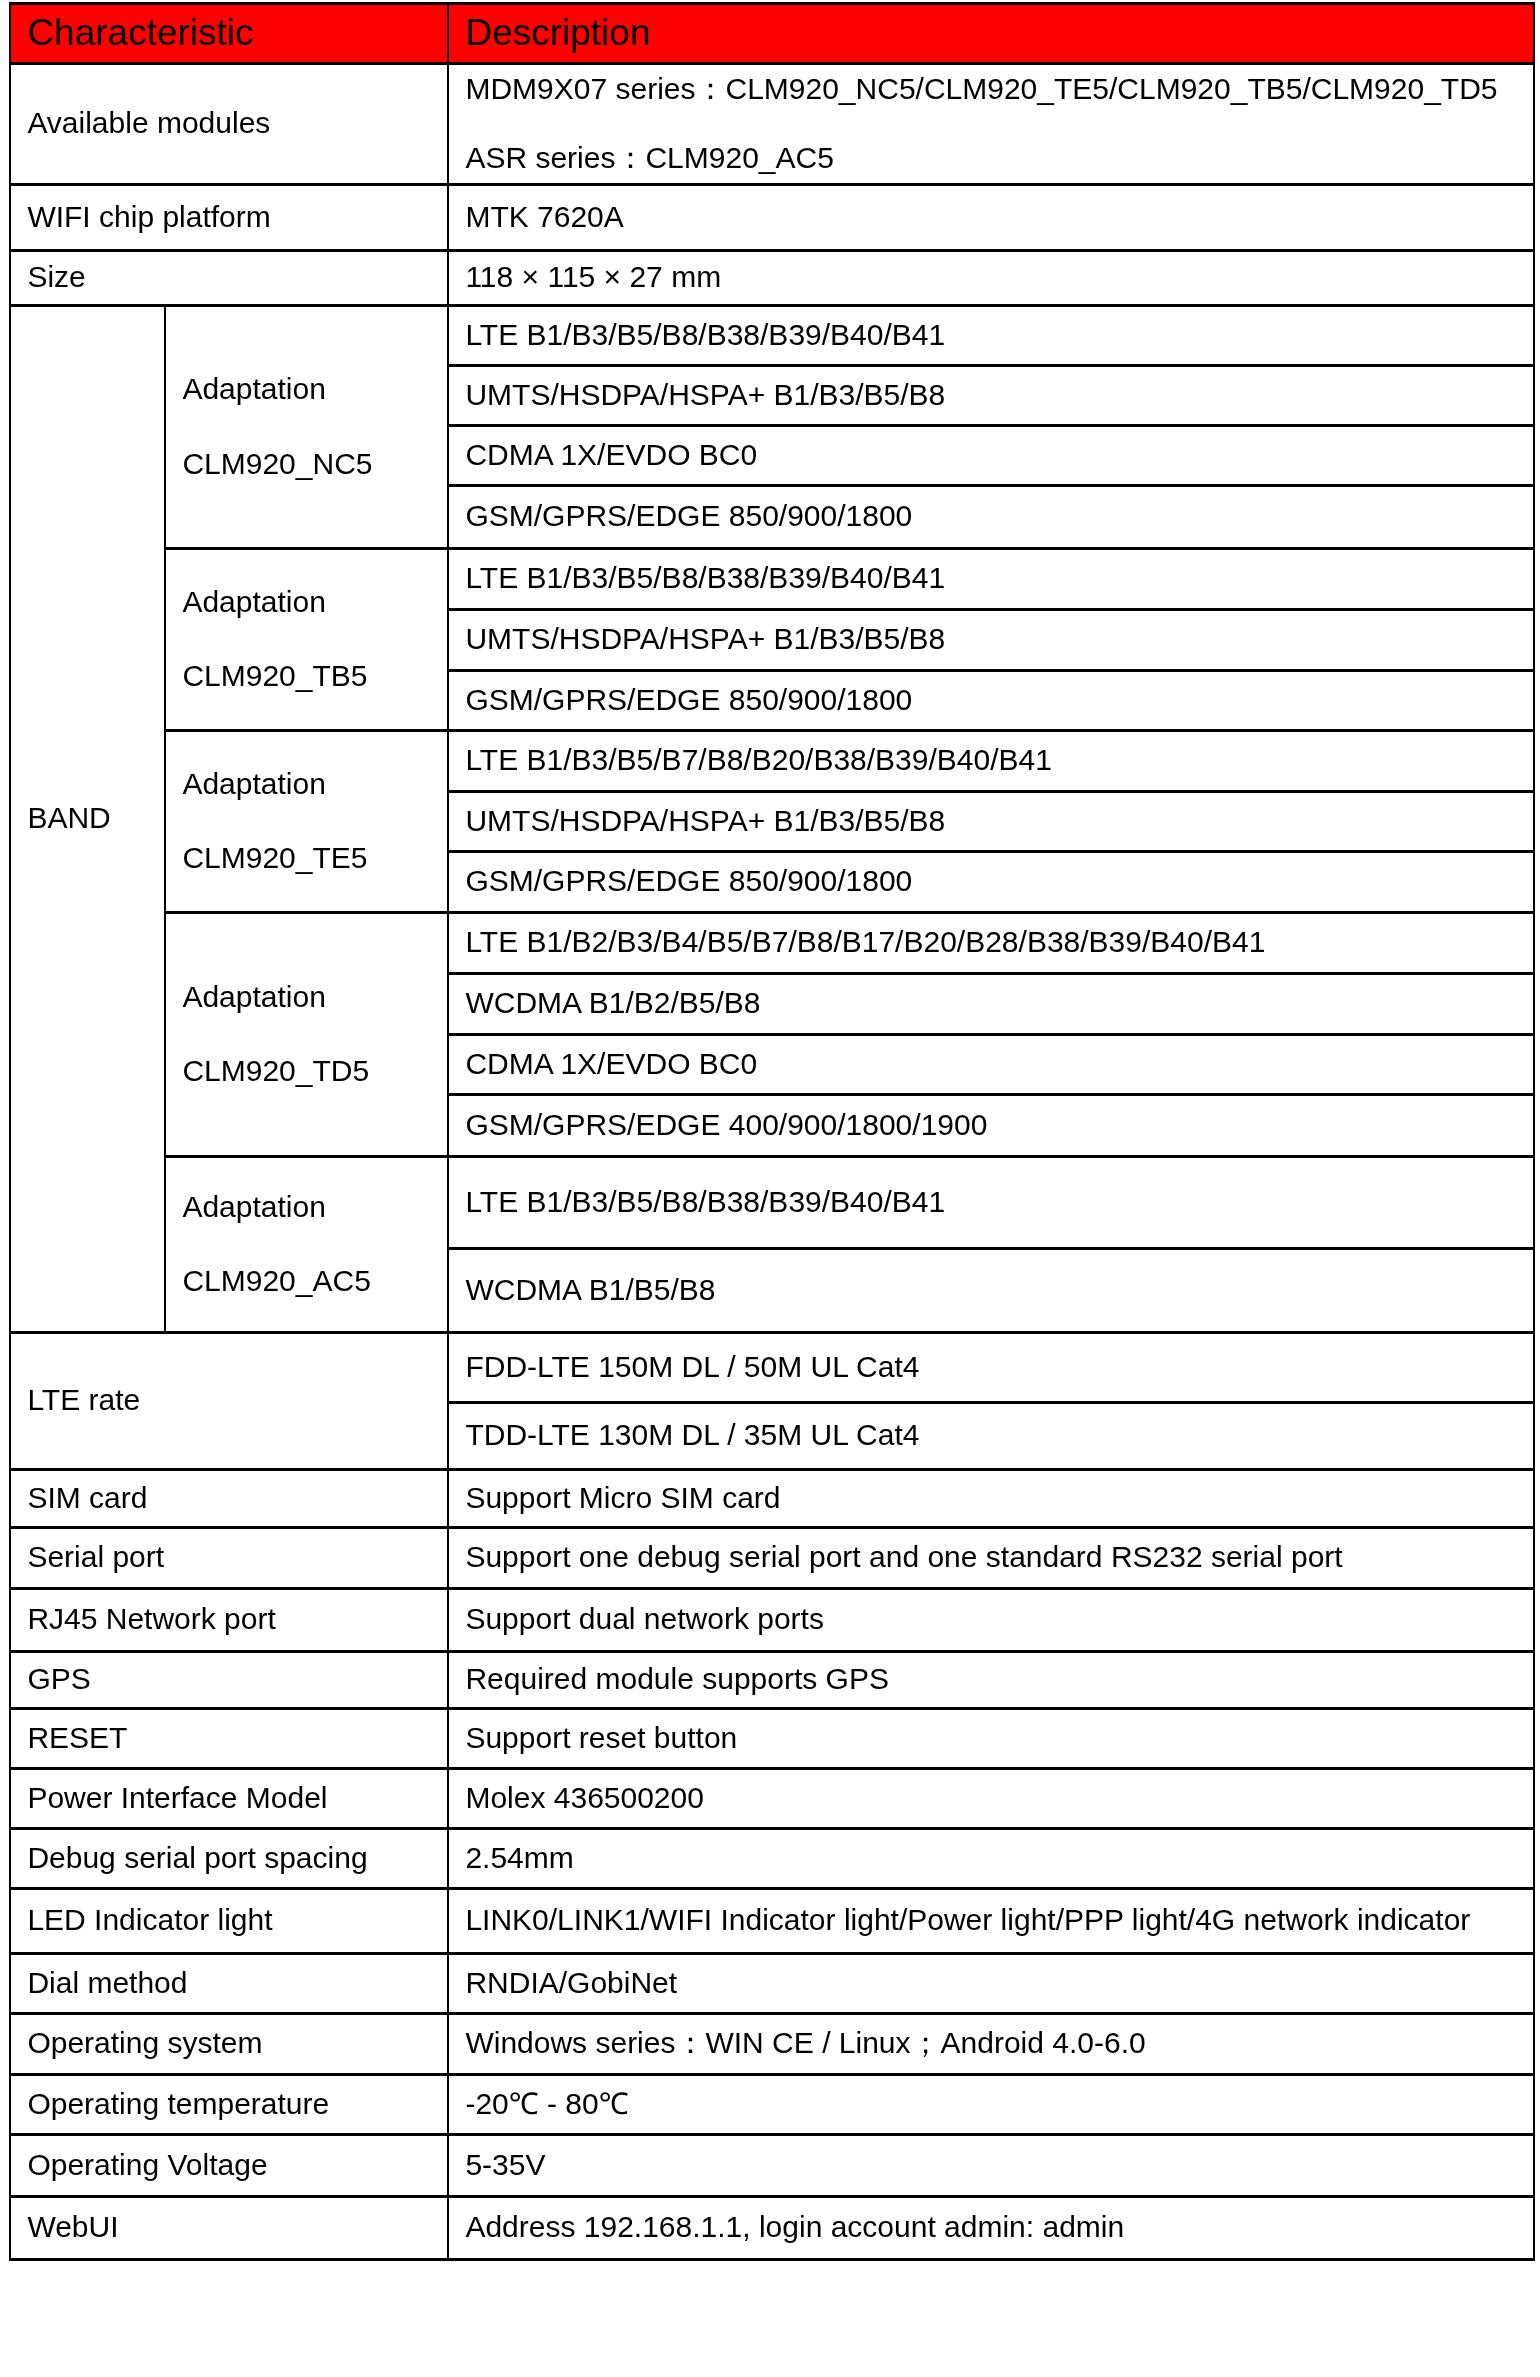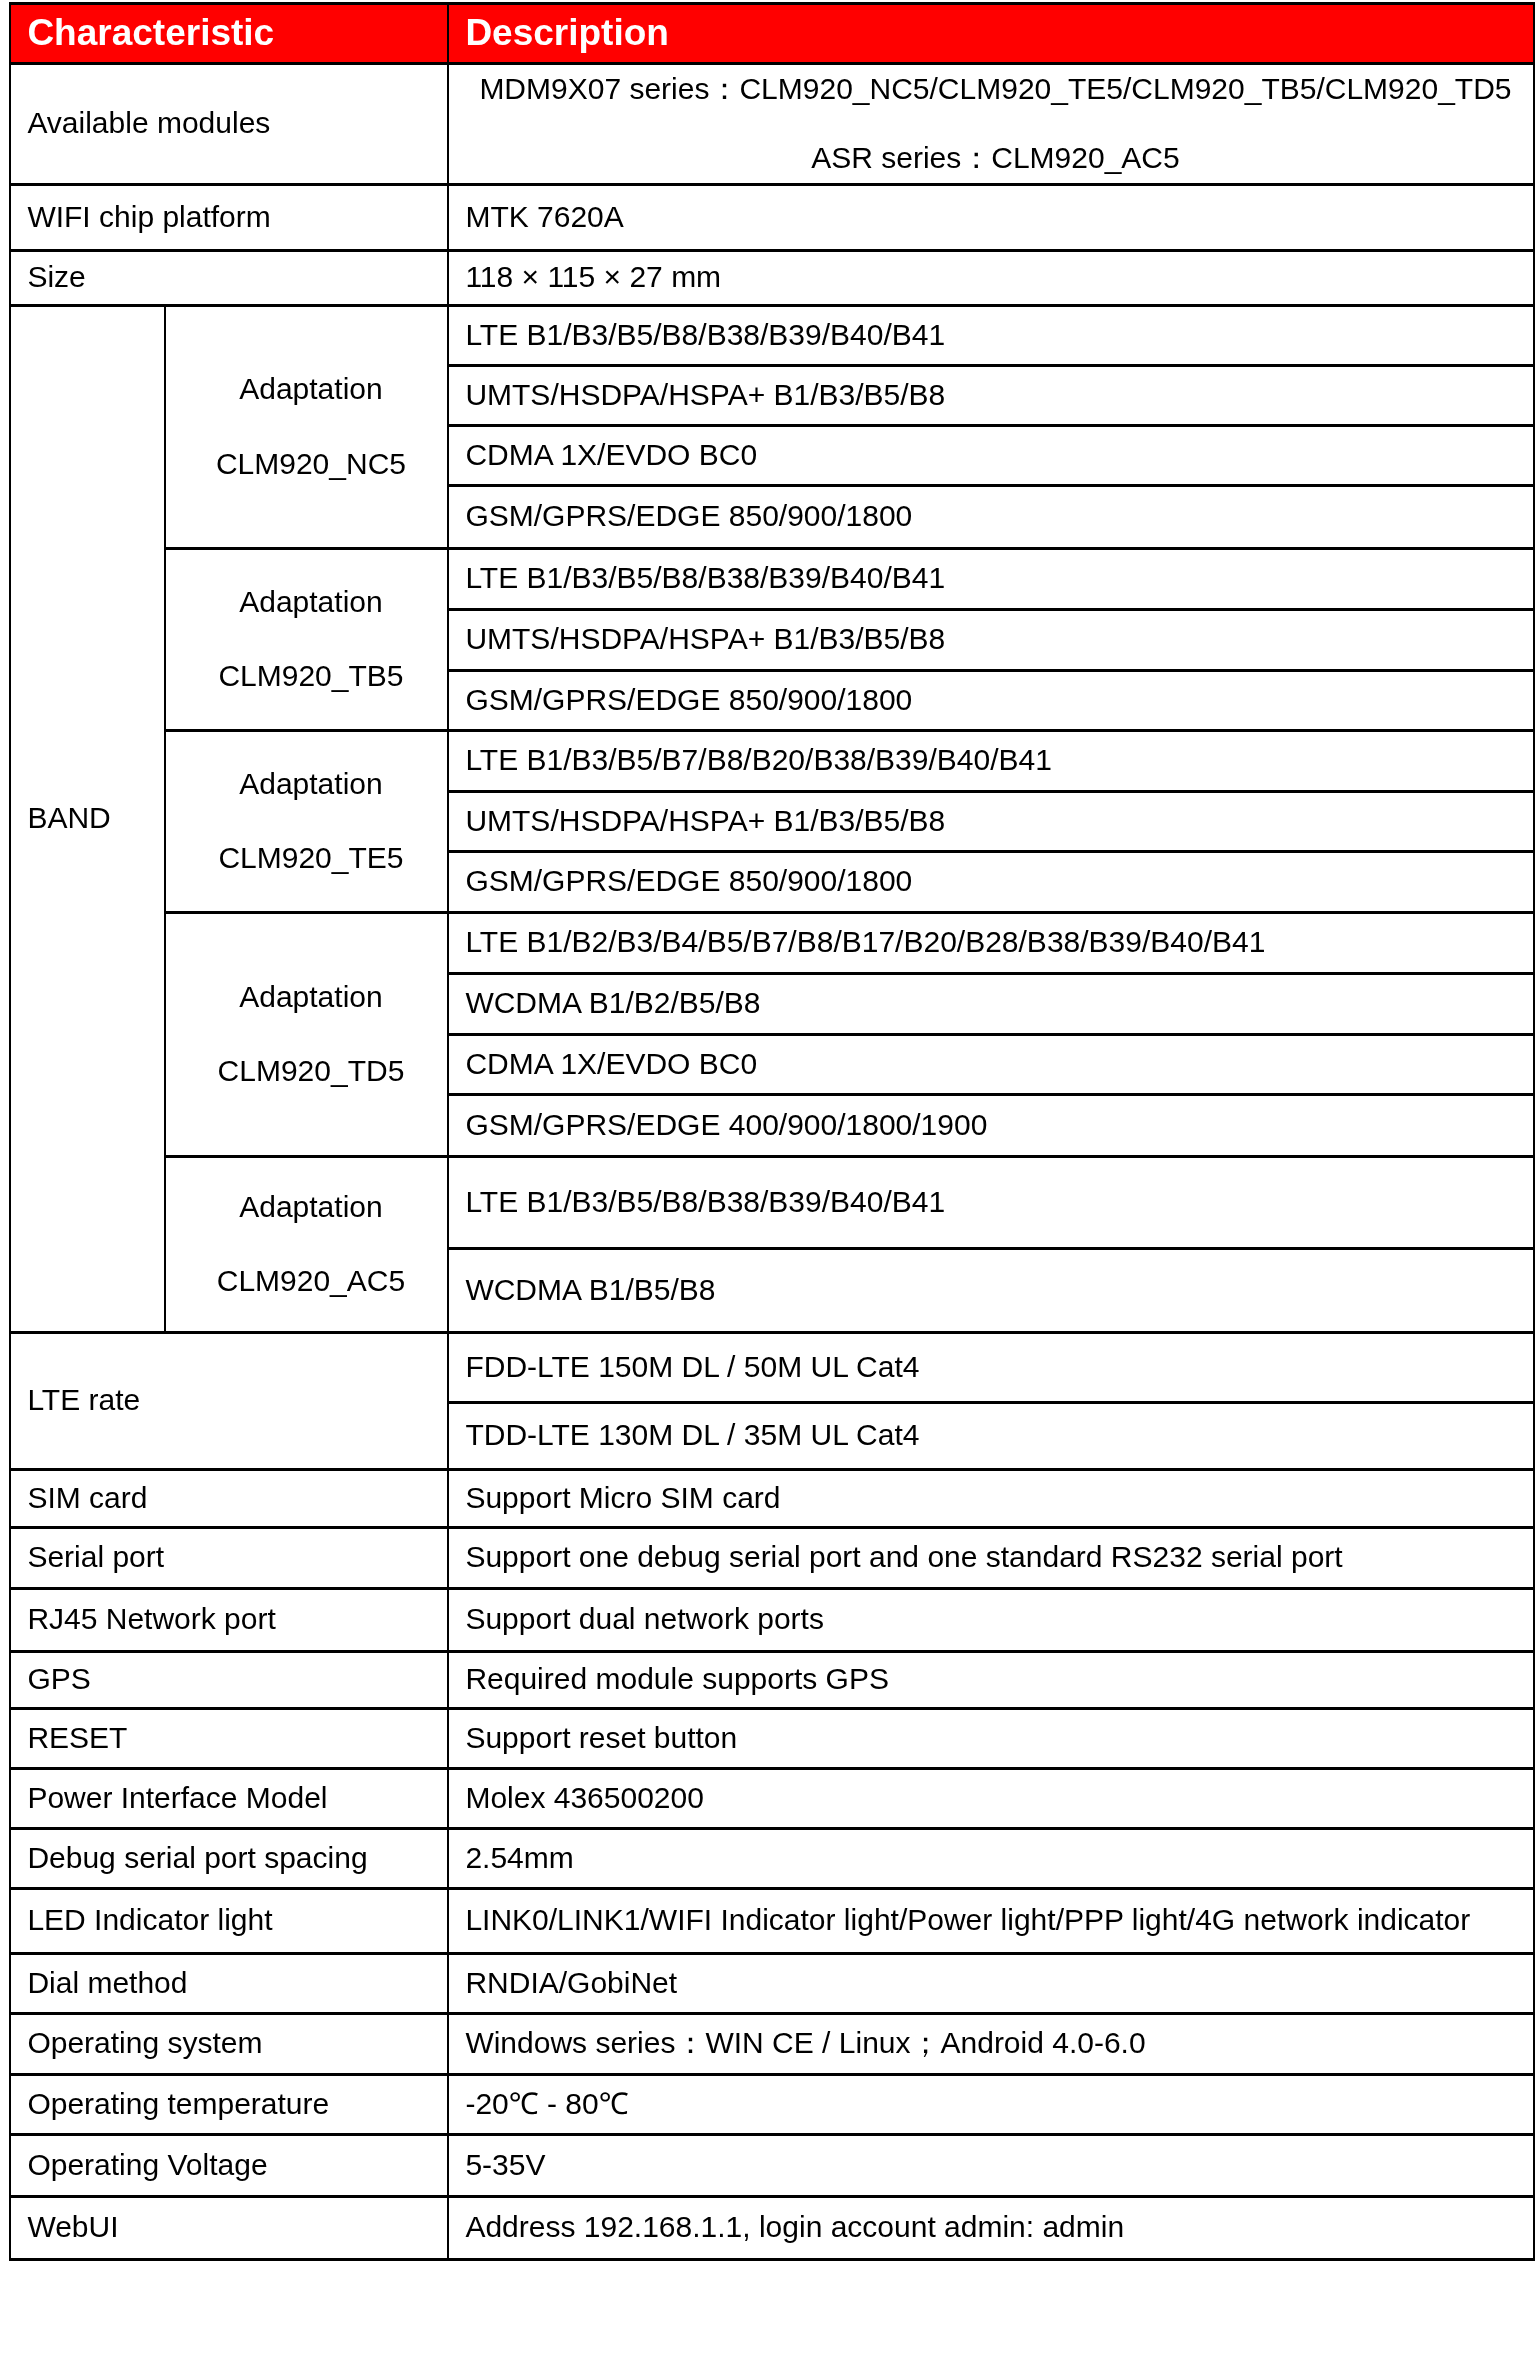--- a/index.html
+++ b/index.html
@@ -26,25 +26,25 @@
     text-align: left;
     padding: 3px 7.5px 3px 16.4px;
     font-size: 30px;
     font-weight: 400;
     line-height: 1.15;
     overflow: hidden;
     white-space: nowrap;
   }
   table.spec th.hdr {
     background: #FF0000;
-    color: #ffffff;
+    color: #000000;
     font-size: 37px;
-    font-weight: 700;
-  }
-  .stack { display: flex; flex-direction: column; justify-content: center; text-align: center; }
+    font-weight: 400;
+  }
+  .stack { display: flex; flex-direction: column; justify-content: center; }
   .stack.wide-gap { gap: 34px; }
   .stack.mod-gap { gap: 40px; }
 </style>
 </head>
 <body>
 
 <div class="page">
   <table class="spec">
     <colgroup>
       <col style="width:155px">

